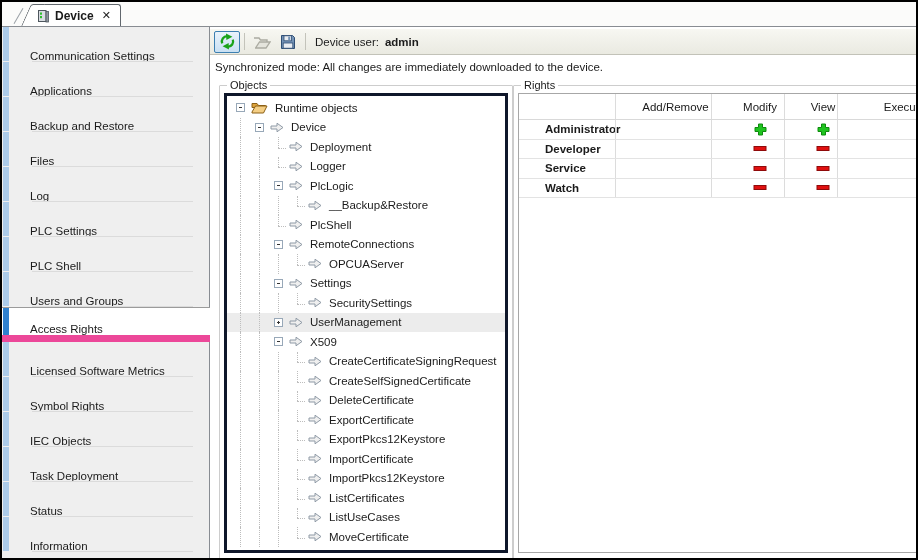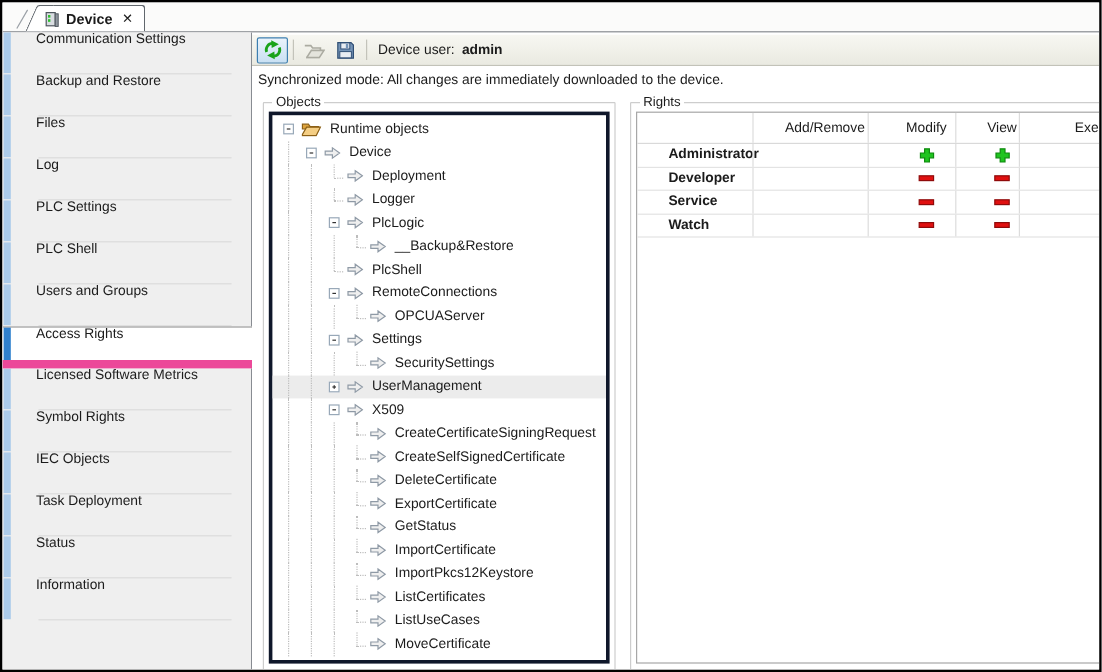--- a/index.html
+++ b/index.html
@@ -23,21 +23,21 @@
          padding:0 9px 0 4px; z-index:2; cursor:default; }
   .tab::before { content:""; position:absolute; left:-7px; top:-1px; bottom:0; width:13px;
                  background:#fff; border-left:1px solid #61676D; border-top:1px solid #61676D;
                  border-radius:3px 0 0 0; transform:skewX(-24deg); }
   .tab-title { font-weight:bold; font-size:12px; position:relative; }
   .tab-close { font-weight:bold; font-size:11px; margin-left:3px; position:relative; cursor:pointer; }
   .tab-icon { position:relative; display:flex; }
   
   .content { flex:1; display:flex; min-height:0; }
   .sidebar { width:207px; flex:none; background:#EFEFEF; position:relative; z-index:3; }
-  .side-item { height:35px; width:100%; position:relative; display:flex; align-items:flex-start;
+  .side-item { height:35px; width:100%; position:relative; display:flex; align-items:flex-end;
                padding-left:28px; cursor:default; }
   .side-item::before { content:""; position:absolute; left:1px; top:0; bottom:1px; width:6px;
                        background:var(--strip); }
   .side-item::after { content:""; position:absolute; left:30px; right:16px; bottom:0; height:1px;
                       background:#DBDBDB; }
   .side-item.selected { background:#fff; width:calc(100% + 1px); z-index:5;
                         border-top:1px solid #9B9B9B; border-bottom:7px solid #ec4899; }
   .side-item.selected::before { background:var(--accent); bottom:0; }
   .side-item.selected::after { display:none; }
   .main { flex:1; background:#fff; border-left:1px solid var(--frame);
@@ -49,21 +49,21 @@
   .tbtn { width:26px; height:22px; display:flex; align-items:center; justify-content:center;
           flex:none; cursor:pointer; }
   .tbtn.active { border:1px solid #3C7FB1; border-radius:2px;
                  background:linear-gradient(#EAF3FB,#C9E0F3); }
   .tsep { width:1px; height:17px; background:#C3C3BA; margin:0 4px; flex:none; }
   .devuser { margin-left:5px; }
   .devuser.bold { font-weight:bold; margin-left:6px; }
   
   .status { flex:none; padding:6px 6px 2px 5px; }
   
-  .panels { flex:1; display:flex; gap:12px; padding:4px 0 0 9px; overflow:hidden; min-height:0; }
+  .panels { flex:1; display:flex; padding:4px 0 0 9px; overflow:hidden; min-height:0; }
   fieldset.gbox { border:1px solid #CDCDCD; border-radius:1px; margin:0; padding:2px 4px 4px;
                   height:calc(100% + 16px); min-width:0; background:transparent; }
   fieldset.gbox legend { font-size:11px; padding:0 3px; margin-left:3px; }
   #objectsBox { width:294px; flex:none; }
   #rightsBox { flex:1; margin-right:-16px; }
   .listbox { border:3px solid #0f172a; background:#fff; height:calc(100% - 16px);
              overflow:hidden; padding-top:2px; }
   
   .tree-row { height:19.5px; display:flex; align-items:center; padding-left:4px;
               white-space:nowrap; cursor:default; }
@@ -111,20 +111,23 @@
       </span>
     <span class="tab-title">Device</span>
     <span class="tab-close">✕</span>
   </div>
 </div>
 
 <div class="content">
   <div class="sidebar" id="sidebar">
       <div class="side-item">
         <span class="side-label">Communication Settings</span>
+      </div>
+      <div class="side-item">
+        <span class="side-label">Applications</span>
       </div>
       <div class="side-item">
         <span class="side-label">Backup and Restore</span>
       </div>
       <div class="side-item">
         <span class="side-label">Files</span>
       </div>
       <div class="side-item">
         <span class="side-label">Log</span>
       </div>
@@ -411,21 +414,21 @@
             <div class="tree-row">
               <span class="guide"></span>
               <span class="guide"></span>
               <span class="guide"></span>
               <span class="lconn"></span>
               <span class="ticon">
                 <svg width="14" height="11" viewBox="0 0 14 11">
                   <path d="M1 4 h6 V1.2 L13 5.5 L7 9.8 V7 H1 z" fill="#EFEFEF" stroke="#8F9AA6" stroke-width="1"></path>
                 </svg>
               </span>
-              <span class="tlabel">GetStatus</span>
+              <span class="tlabel">ExportPkcs12Keystore</span>
             </div>
             <div class="tree-row">
               <span class="guide"></span>
               <span class="guide"></span>
               <span class="guide"></span>
               <span class="lconn"></span>
               <span class="ticon">
                 <svg width="14" height="11" viewBox="0 0 14 11">
                   <path d="M1 4 h6 V1.2 L13 5.5 L7 9.8 V7 H1 z" fill="#EFEFEF" stroke="#8F9AA6" stroke-width="1"></path>
                 </svg>

